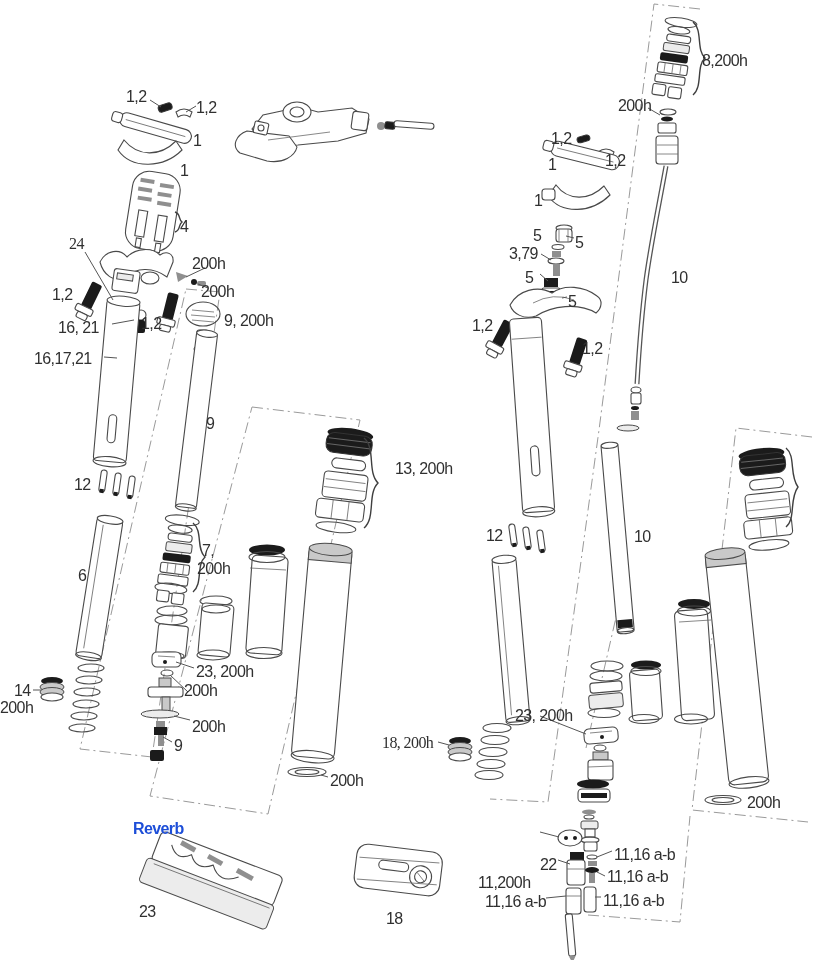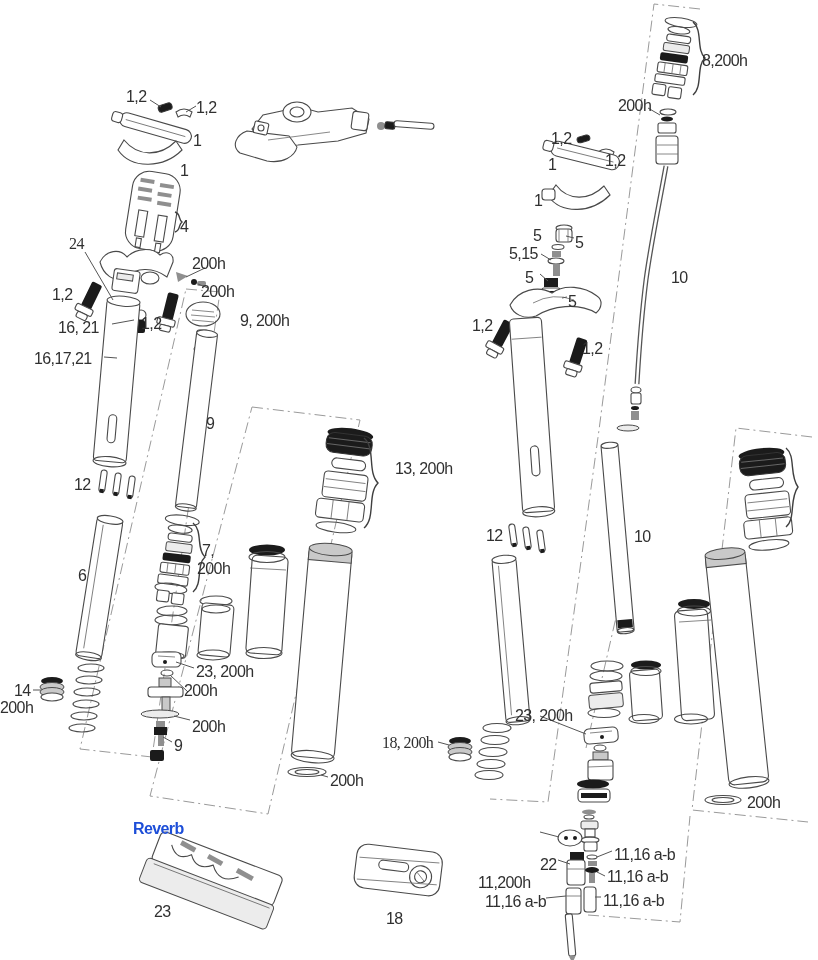--- a/index.html
+++ b/index.html
@@ -525,46 +525,46 @@
       <div class="callout" style="left: 193px; top: 130px;">1</div>
       <div class="callout" style="left: 180px; top: 160px;">1</div>
       <div class="callout" style="left: 180px; top: 216px;">4</div>
       <div class="callout" style="left: 69px; top: 233px; font-family: Liberation Serif, serif;">24</div>
       <div class="callout" style="left: 192px; top: 253px;">200h</div>
       <div class="callout" style="left: 201px; top: 281px;">200h</div>
       <div class="callout" style="left: 52px; top: 284px;">1,2</div>
       <div class="callout" style="left: 58px; top: 317px;">16, 21</div>
       <div class="callout" style="left: 34px; top: 348px;">16,17,21</div>
       <div class="callout" style="left: 141px; top: 313px;">1,2</div>
-      <div class="callout" style="left: 240px; top: 310px; text-align: center;">9, 200h</div>
+      <div class="callout" style="left: 224px; top: 310px; text-align: center;">9, 200h</div>
       <div class="callout" style="left: 206px; top: 413px;">9</div>
       <div class="callout" style="left: 74px; top: 474px;">12</div>
       <div class="callout" style="left: 78px; top: 565px;">6</div>
       <div class="callout" style="left: 202px; top: 540px;">7,</div>
       <div class="callout" style="left: 197px; top: 558px;">200h</div>
       <div class="callout" style="left: 375px; top: 458px; margin-left: 20px;">13, 200h</div>
       <div class="callout" style="left: 196px; top: 661px;">23, 200h</div>
       <div class="callout" style="left: 184px; top: 680px;">200h</div>
       <div class="callout" style="left: 14px; top: 680px;">14</div>
       <div class="callout" style="left: 0px; top: 697px;">200h</div>
       <div class="callout" style="left: 192px; top: 716px;">200h</div>
       <div class="callout" style="left: 174px; top: 735px;">9</div>
       <div class="callout" style="left: 330px; top: 770px;">200h</div>
       <div class="callout bold" style="left: 133px; top: 818px;">Reverb</div>
-      <div class="callout" style="left: 154px; top: 901px;">23</div>
+      <div class="callout" style="left: 139px; top: 901px;">23</div>
       <div class="callout" style="left: 386px; top: 908px;">18</div>
       <div class="callout" style="left: 702px; top: 50px;">8,200h</div>
       <div class="callout" style="left: 618px; top: 95px;">200h</div>
       <div class="callout" style="left: 551px; top: 128px;">1,2</div>
       <div class="callout" style="left: 605px; top: 150px;">1,2</div>
       <div class="callout" style="left: 548px; top: 154px;">1</div>
       <div class="callout" style="left: 534px; top: 190px;">1</div>
       <div class="callout" style="left: 533px; top: 225px;">5</div>
       <div class="callout" style="left: 575px; top: 232px;">5</div>
-      <div class="callout" style="left: 509px; top: 243px;">5,15</div>
+      <div class="callout" style="left: 509px; top: 243px;">3,79</div>
       <div class="callout" style="left: 525px; top: 267px;">5</div>
       <div class="callout" style="left: 568px; top: 291px;">5</div>
       <div class="callout" style="left: 671px; top: 267px;">10</div>
       <div class="callout" style="left: 472px; top: 315px;">1,2</div>
       <div class="callout" style="left: 582px; top: 338px;">1,2</div>
       <div class="callout" style="left: 486px; top: 525px;">12</div>
       <div class="callout" style="left: 634px; top: 526px;">10</div>
       <div class="callout" style="left: 836px; top: 482px;">13</div>
       <div class="callout" style="left: 515px; top: 705px;">23, 200h</div>
       <div class="callout" style="left: 382px; top: 732px; font-family: Liberation Serif, serif;">18, 200h</div>

